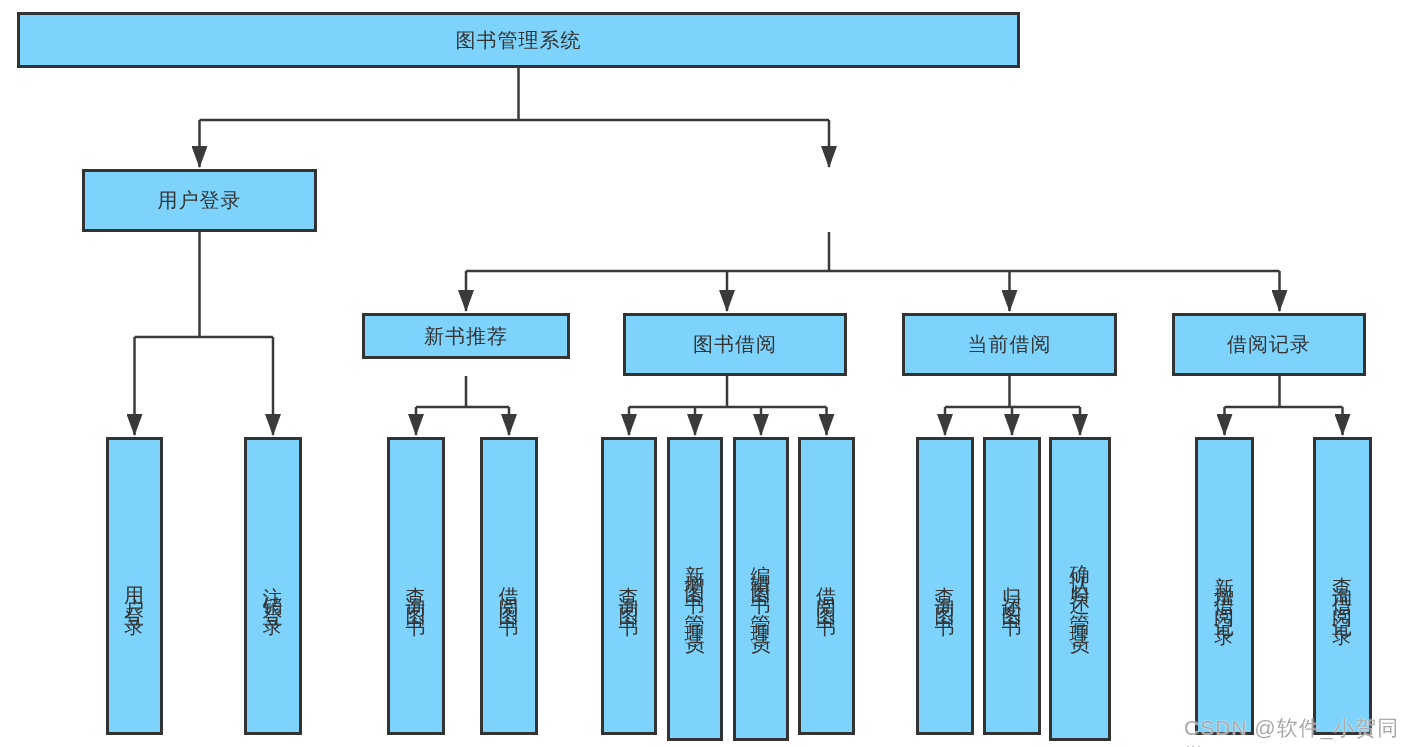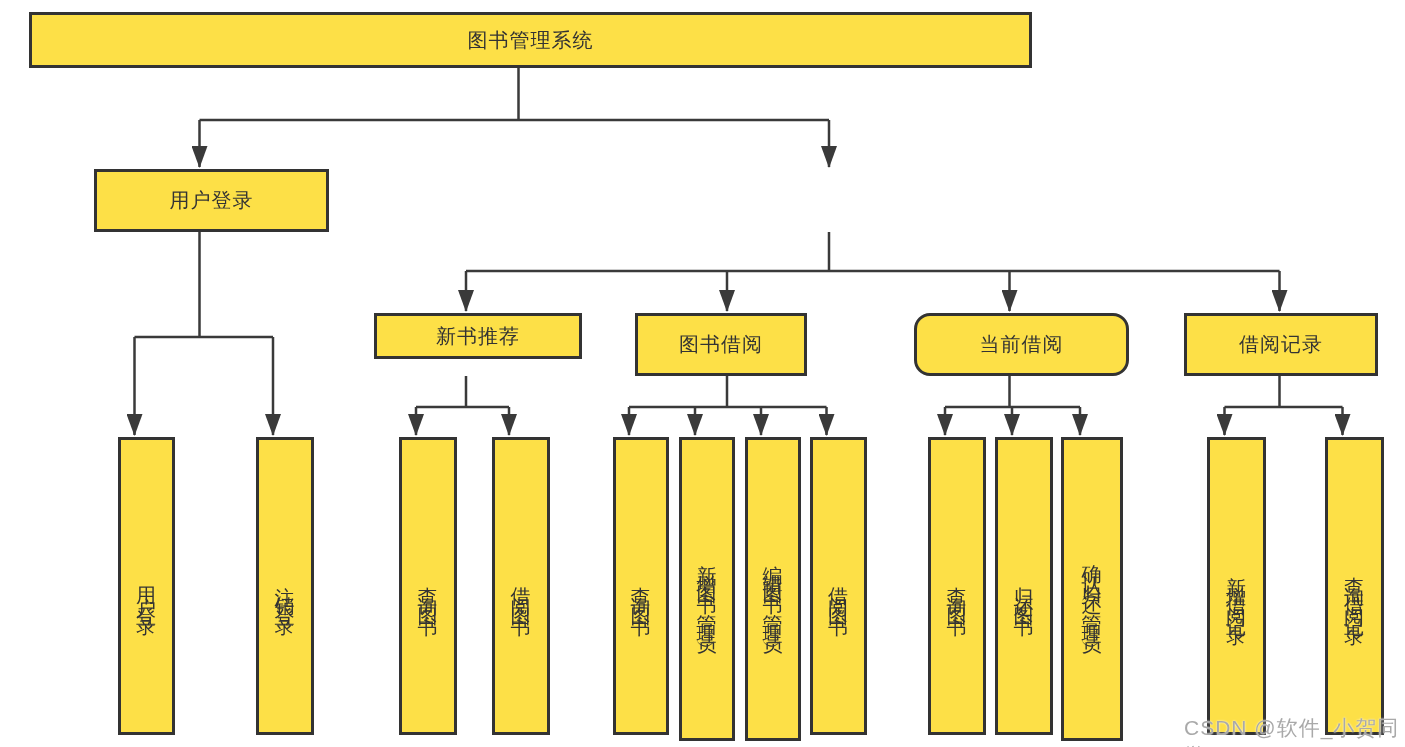--- a/index.html
+++ b/index.html
@@ -4,25 +4,24 @@
 <style>
   html,body{margin:0;padding:0;}
   body{
     width:1405px;height:747px;position:relative;overflow:hidden;
     background:#ffffff;color:#333;
     font-family:"Liberation Sans","DejaVu Sans",sans-serif;
   }
   #canvas{position:absolute;inset:0;width:1405px;height:747px;}
   .box{
     position:absolute;box-sizing:border-box;
-    border:3px solid #333;background:#fde047;
+    border:3px solid #333;background:#7dd3fc;
     display:flex;align-items:center;justify-content:center;
     font-size:20px;color:#333;letter-spacing:1px;
     white-space:nowrap;
-    margin-left:12px;
   }
   .vbox .vlabel{
     writing-mode:vertical-rl;text-orientation:mixed;
     line-height:1;letter-spacing:10px;padding-top:10px;
     font-size:20px;color:#333;
   }
   #wires{position:absolute;left:0;top:0;pointer-events:none;}
   .watermark{
     position:absolute;left:1184px;top:714px;
     font-size:21px;color:#a9a9a9;letter-spacing:1px;
@@ -81,24 +80,24 @@
     <span>图书管理系统</span>
   </div>
 
   <div class="box" style="left:82px;top:169px;width:235px;height:63px;">
     <span>用户登录</span>
   </div>
 
   <div class="box" style="left:362px;top:313px;width:208px;height:46px;">
     <span>新书推荐</span>
   </div>
-  <div class="box" style="left:623px;top:313px;width:172px;height:63px;">
+  <div class="box" style="left:623px;top:313px;width:224px;height:63px;">
     <span>图书借阅</span>
   </div>
-  <div class="box" style="left:902px;top:313px;width:215px;height:63px;border-radius:16px;">
+  <div class="box" style="left:902px;top:313px;width:215px;height:63px;">
     <span>当前借阅</span>
   </div>
   <div class="box" style="left:1172px;top:313px;width:194px;height:63px;">
     <span>借阅记录</span>
   </div>
 
   <div class="box vbox" style="left:106px;top:437px;width:57px;height:298px;">
     <span class="vlabel">用户登录</span>
   </div>
   <div class="box vbox" style="left:244px;top:437px;width:58px;height:298px;">

